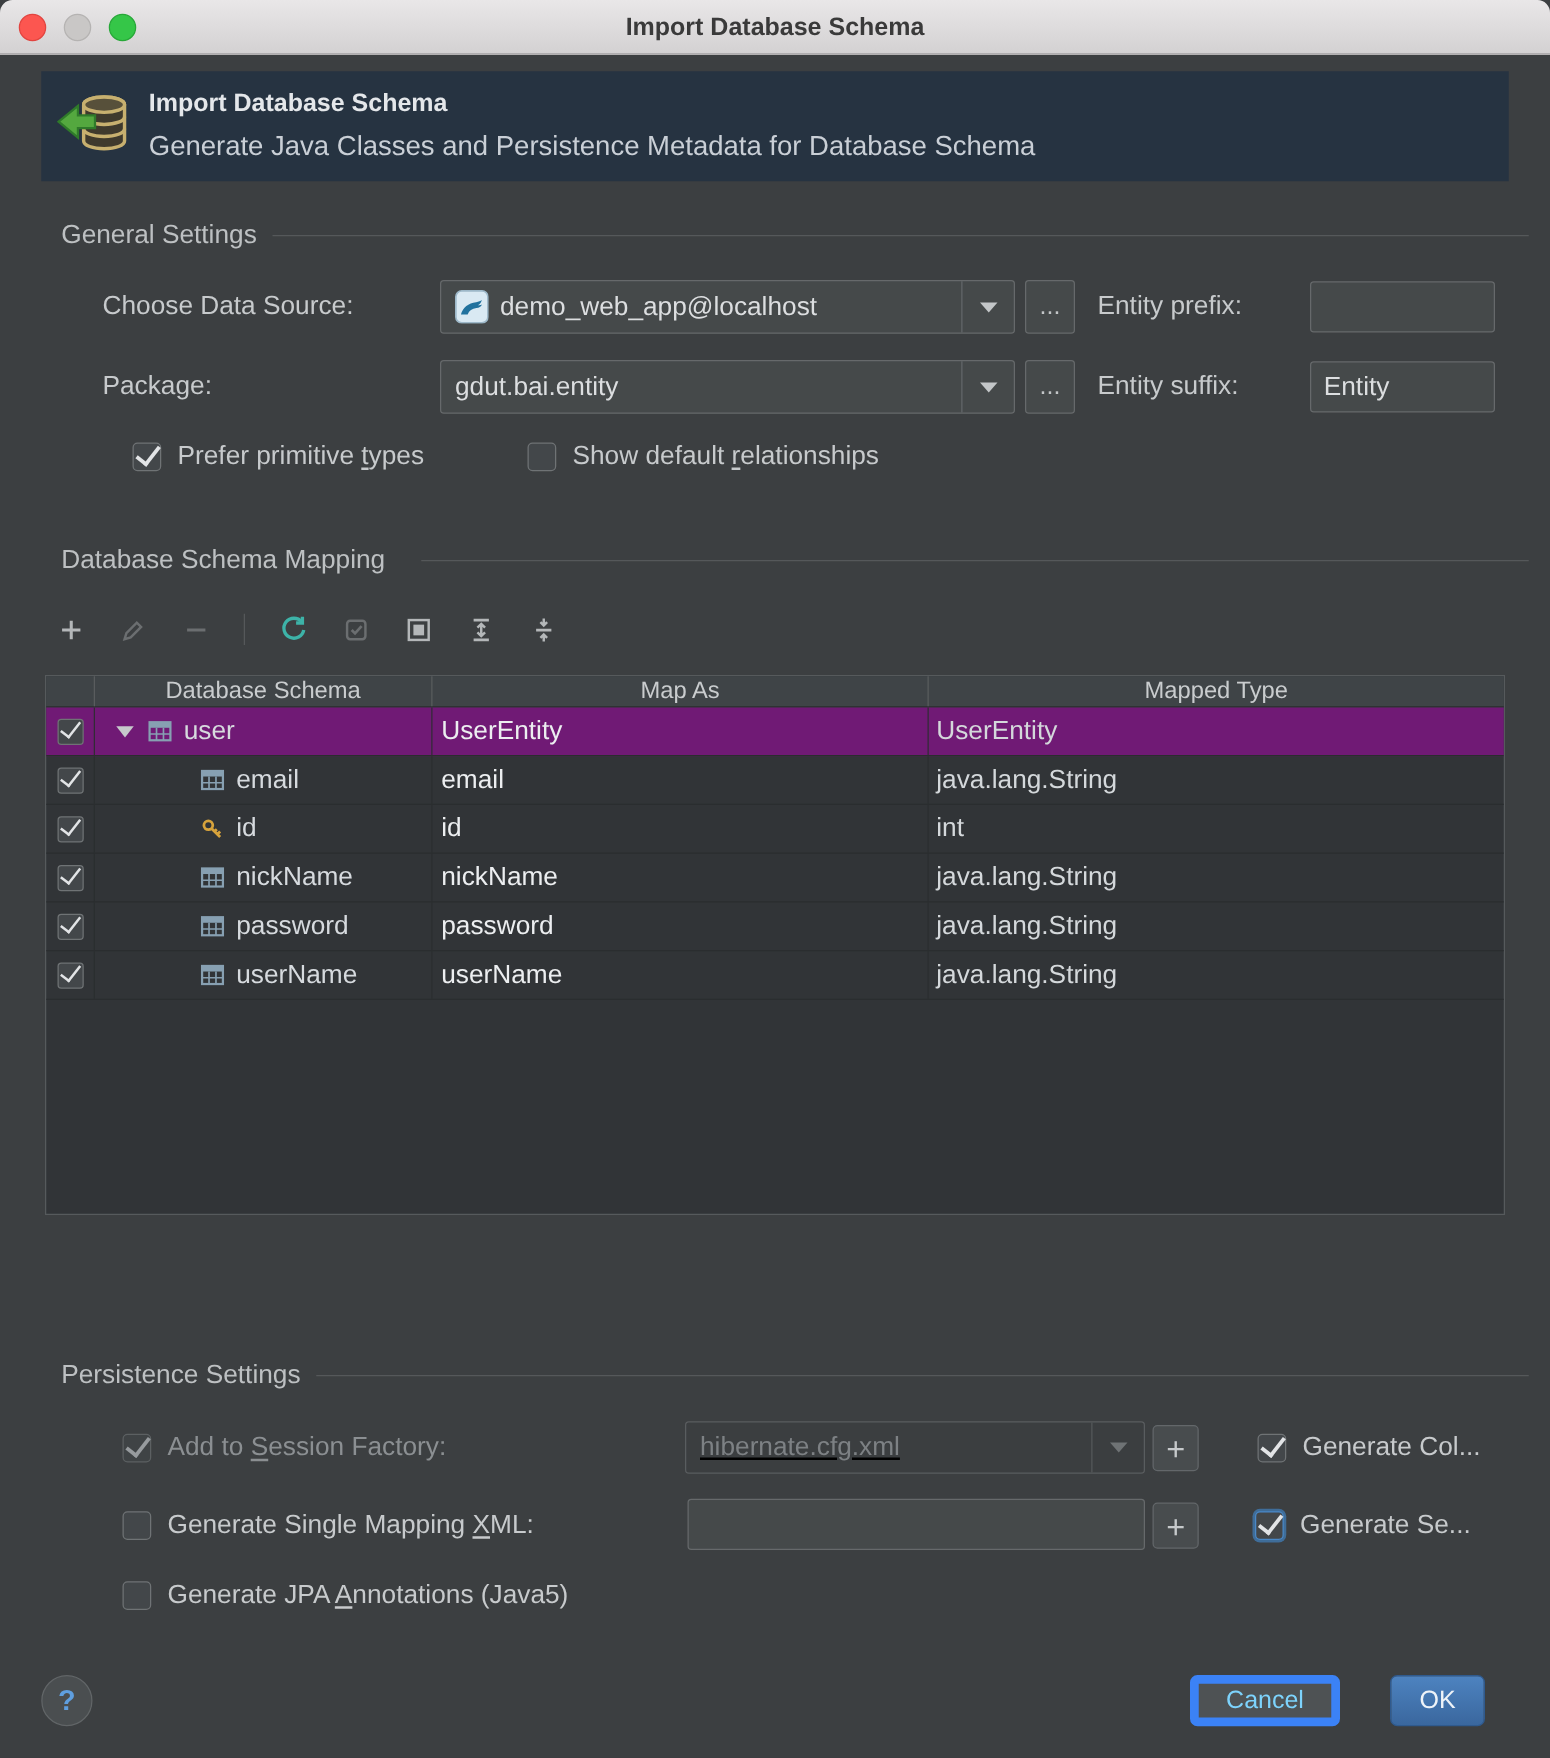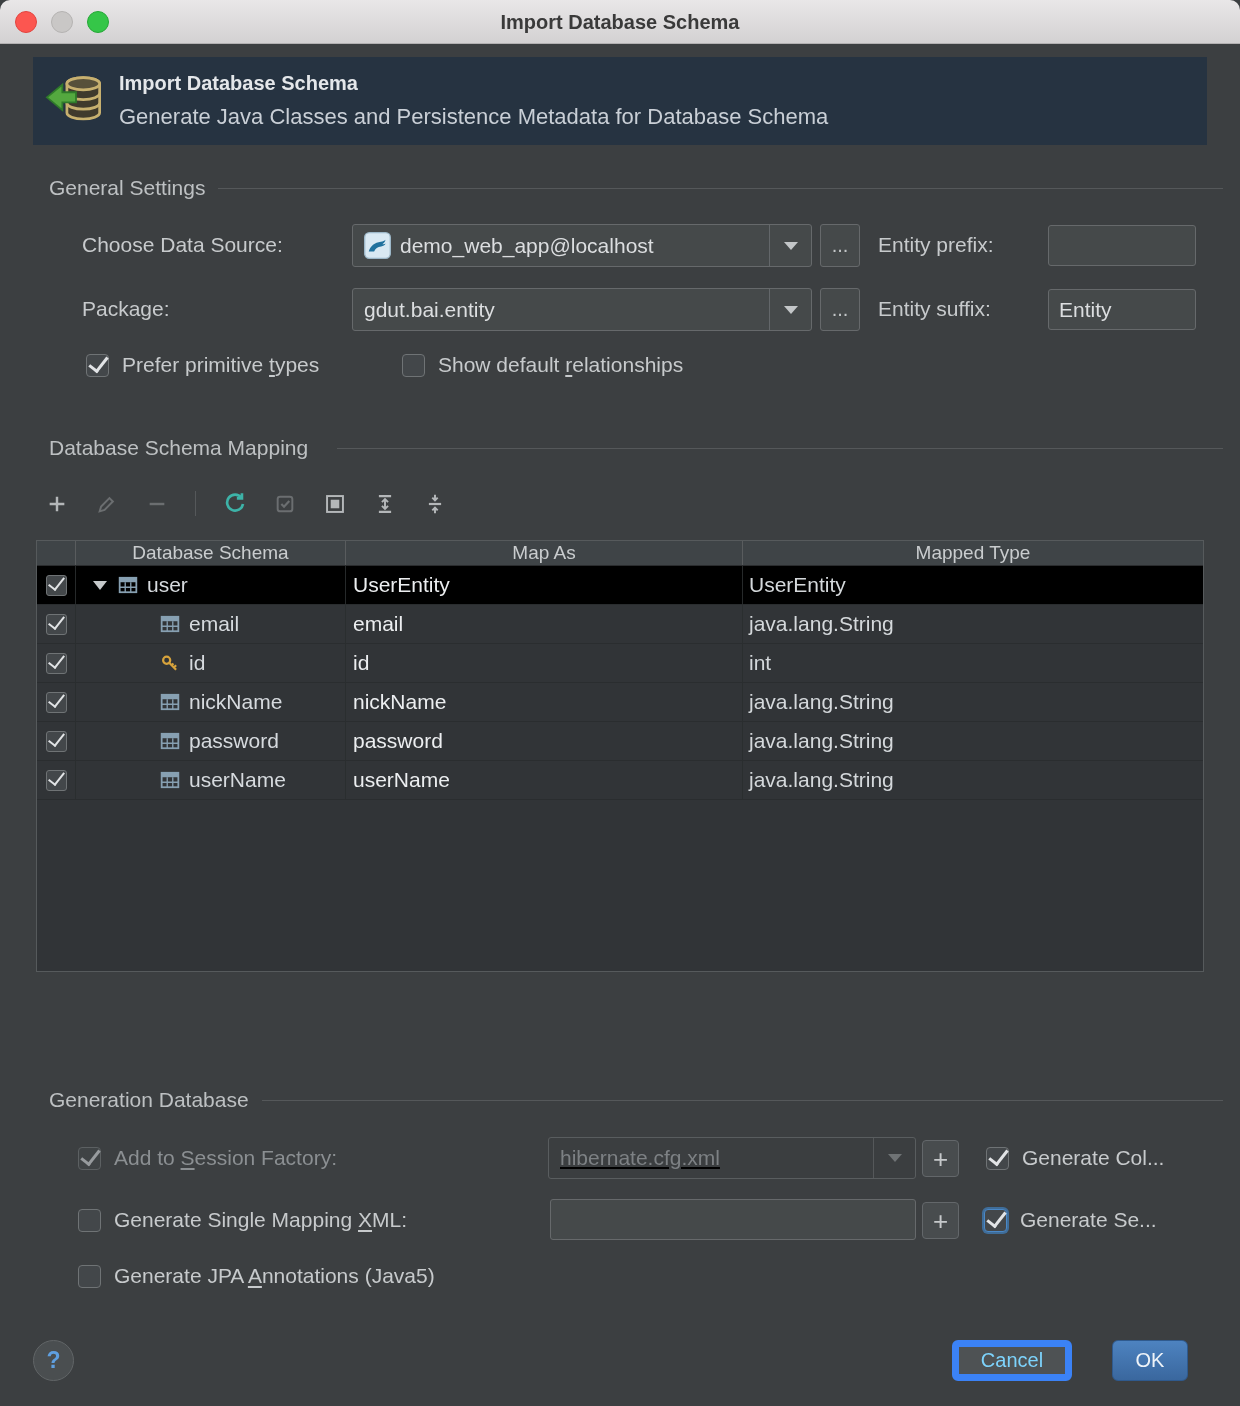--- a/index.html
+++ b/index.html
@@ -46,21 +46,21 @@
   .combo.disabled .combo-arrow { border-left-color:#55585a; }
   .combo.disabled .combo-arrow::after { border-top-color:#6f7375; }
 
   .browse-btn { position:absolute; width:40px; height:43px; background:#45494a; border:1px solid #66696b;
     border-radius:3px; color:#c3c6c8; font-size:20px; display:flex; align-items:center; justify-content:center; }
 
   .tinput { position:absolute; background:#45494a; border:1px solid #66696b; border-radius:3px;
     color:#dcdee0; font-size:21px; padding:0 10px; outline:none; font-family:"Liberation Sans", sans-serif; }
 
   
-  .chk { position:absolute; display:flex; align-items:center; gap:13px; font-size:21px; color:#c7cacc; white-space:nowrap; }
+  .chk { position:absolute; display:flex; align-items:center; gap:13px; font-size:21px; color:#c7cacc; white-space:nowrap;margin-left:20px; }
   .cb { width:23px; height:23px; border:1.5px solid #6f7375; border-radius:4px; background:#43474a; position:relative; flex:none; }
   .cb.checked::after { content:""; position:absolute; left:6px; top:-2px; width:8px; height:16px;
     border:solid #e2e4e6; border-width:0 3px 3px 0; transform:rotate(38deg); }
   .chk.disabled .cb { border-color:#5c6062; background:#3f4345; }
   .chk.disabled .cb.checked::after { border-color:#979b9e; }
   .chk.disabled .chk-label { color:#8b8f92; }
   .cb.focused { border-color:#4a88c7; box-shadow:0 0 0 2px rgba(64,134,201,.65); }
   .chk-label .mn { text-decoration:underline; text-underline-offset:3px; }
   .chk-label.trunc { max-width:182px; overflow:hidden; }
 
@@ -73,21 +73,21 @@
   .table { position:absolute; left:36px; top:540px; width:1168px; height:432px;
     background:#313437; border:1px solid #565a5c; }
   .thead { display:grid; grid-template-columns:39px 270px 397px 1fr; height:25px;
     background:#3f4447; border-bottom:1px solid #2a2c2e; }
   .th { display:flex; align-items:center; justify-content:center; font-size:19px; color:#c9ccce;
     border-right:1px solid #595c5e; overflow:hidden; white-space:nowrap; }
   .th:last-child { border-right:none; }
   .trow { display:grid; grid-template-columns:39px 270px 397px 1fr; height:39px; border-bottom:1px solid #2a2d2f; }
   .trow .cell { display:flex; align-items:center; border-right:1px solid rgba(42,45,47,.9); overflow:hidden; }
   .trow .cell:last-child { border-right:none; }
-  .trow.selected { background:#000000; }
+  .trow.selected { background:#701a75; }
   .cb-cell { justify-content:center; }
   .cb-table { width:21px; height:21px; border-radius:3px; }
   .cb-table.checked::after { left:5px; top:-2px; width:7px; height:14px; border-width:0 2.6px 2.6px 0; }
   .schema-cell { padding-left:6px; }
   .schema-cell.child { padding-left:84px; }
   .twisty { width:36px; flex:none; display:flex; align-items:center; justify-content:center; }
   .twisty::after { content:""; border-left:7px solid transparent; border-right:7px solid transparent; border-top:9px solid #c6c9cb; }
   .row-icon { width:20px; height:20px; margin-right:9px; flex:none; display:flex; align-items:center; }
   .schema-label { font-size:21px; color:#d6dade; }
   .mapas { font-size:21px; color:#eceef0; padding-left:7px; white-space:nowrap; }
@@ -368,21 +368,21 @@
             <span class="mapas">userName</span>
           </div>
     <div class="cell mtype-cell">
             <span class="mtype">java.lang.String</span>
           </div>
   </div>
       </div>
   </div>
 
   <div class="sec-hdr hdr-generation">
-    <span>Generation Database</span>
+    <span>Persistence Settings</span>
     <span class="rule"></span>
   </div>
 
   <div class="chk disabled" style="left:78px; top:1146px;">
     <span class="cb checked"></span>
     <span class="chk-label">Add to <span class="mn">S</span>ession Factory:</span>
   </div>
   <div class="combo disabled" style="left:548px; top:1137px; width:368px; height:42px;">
     <span class="combo-val">
         <span>hibernate.cfg.xml</span>

